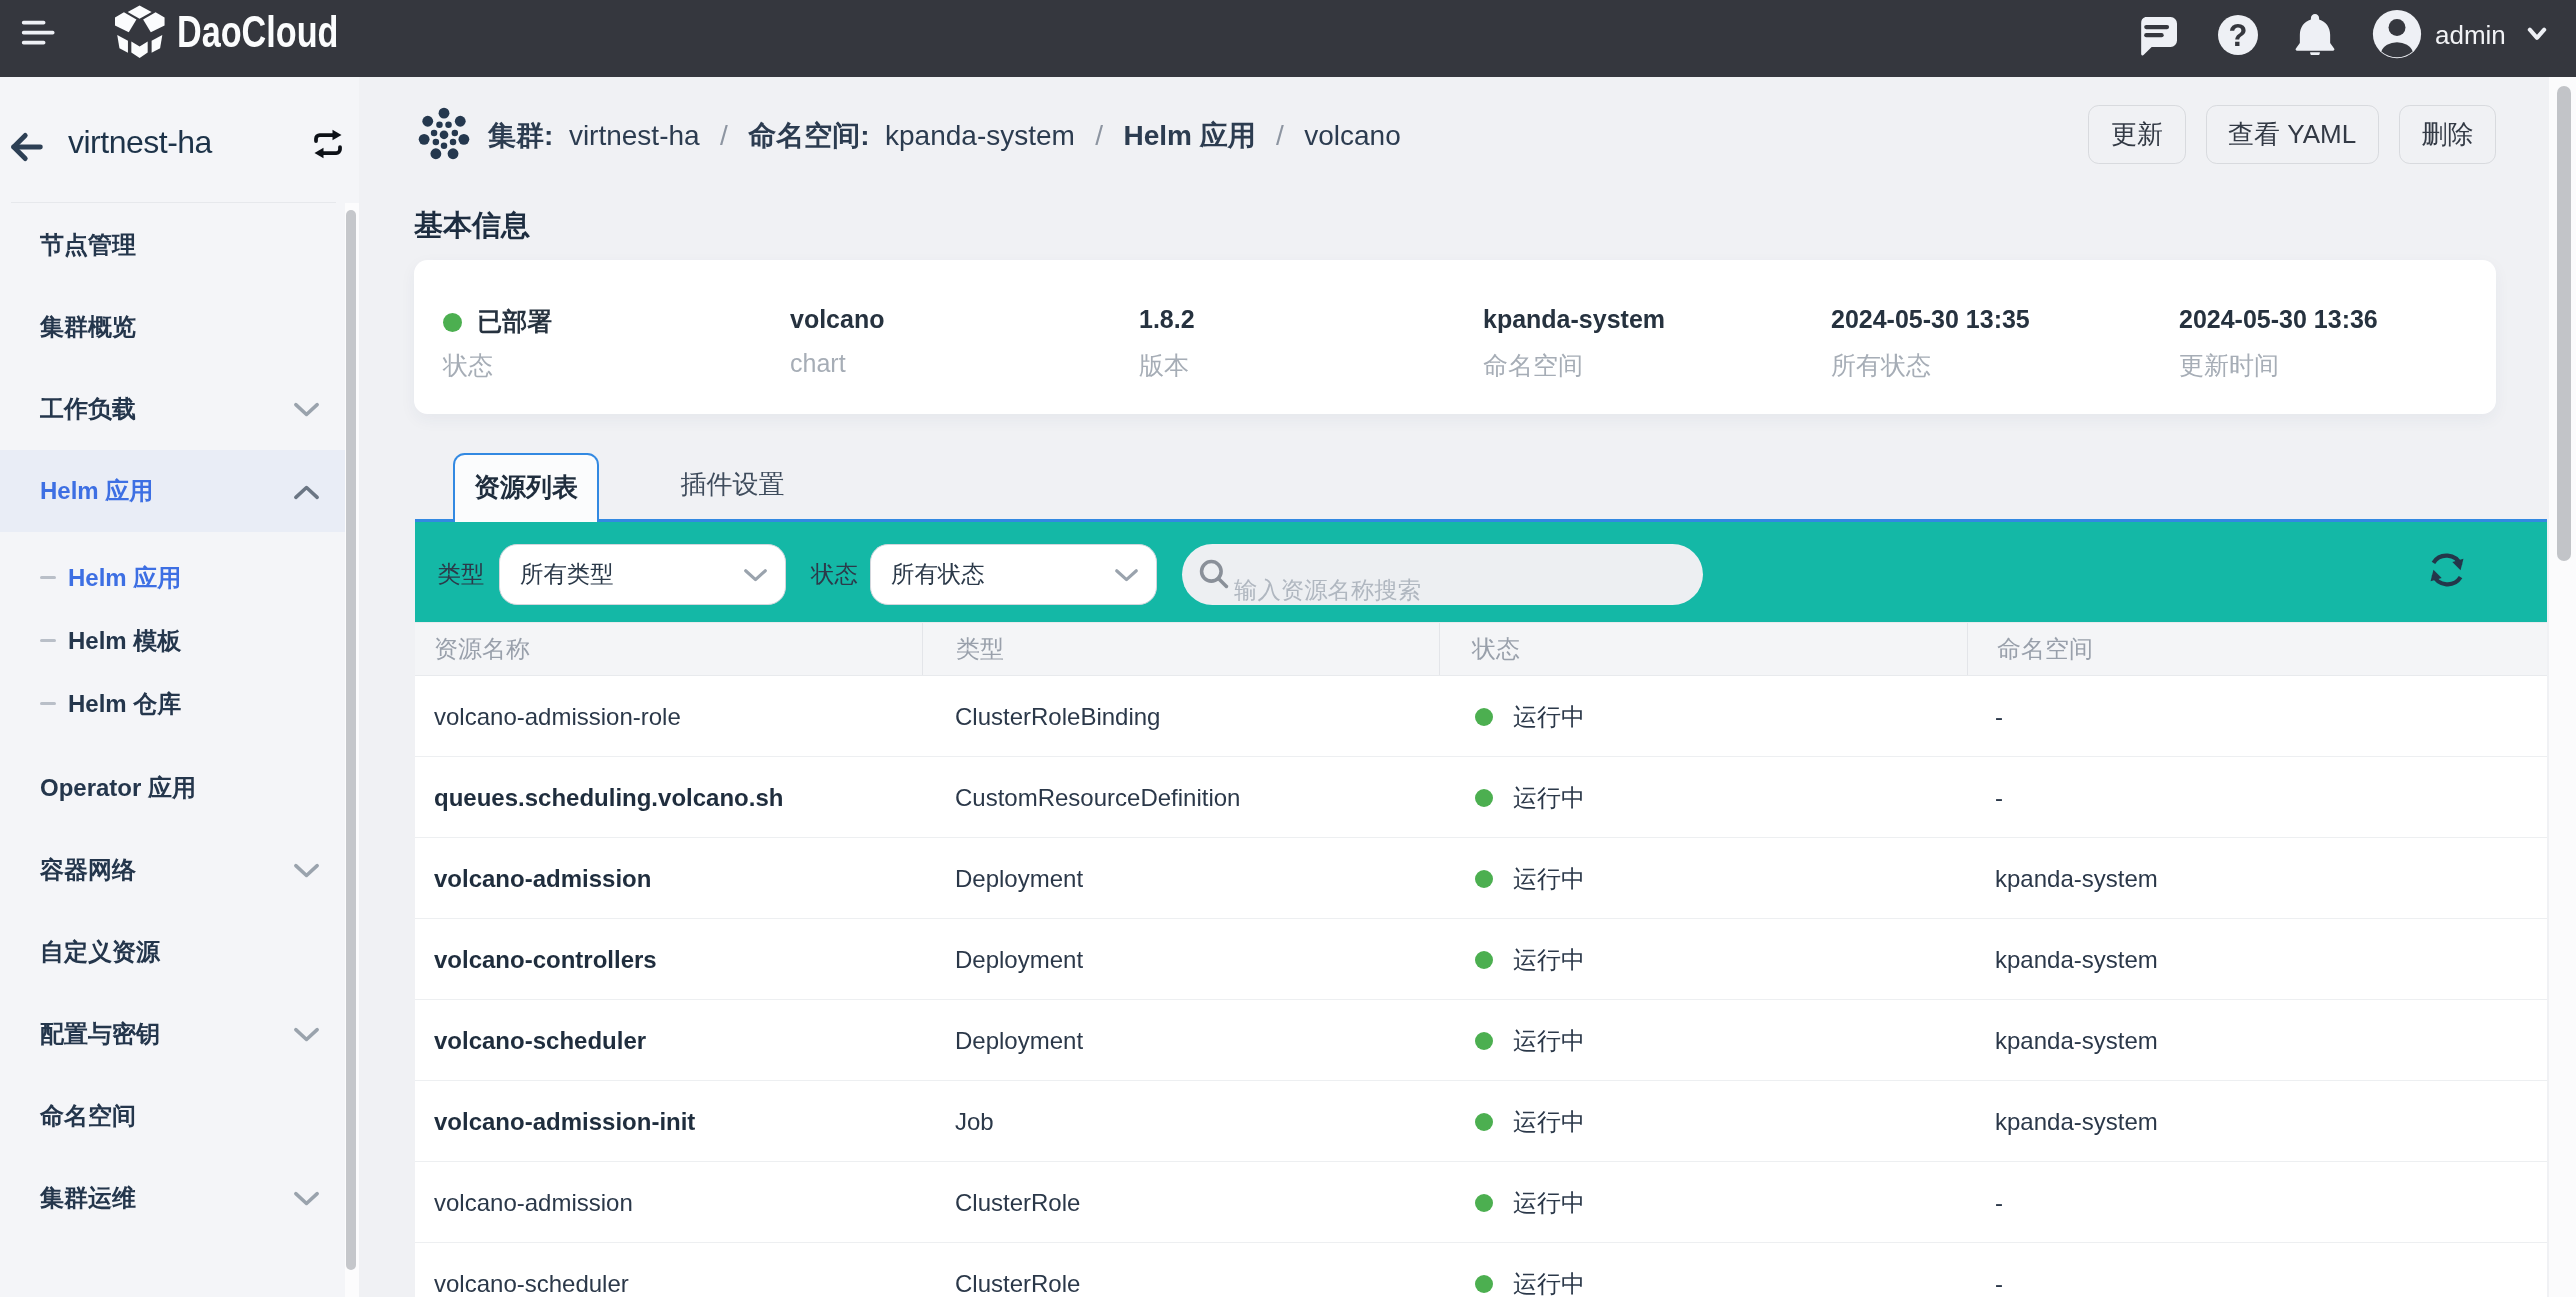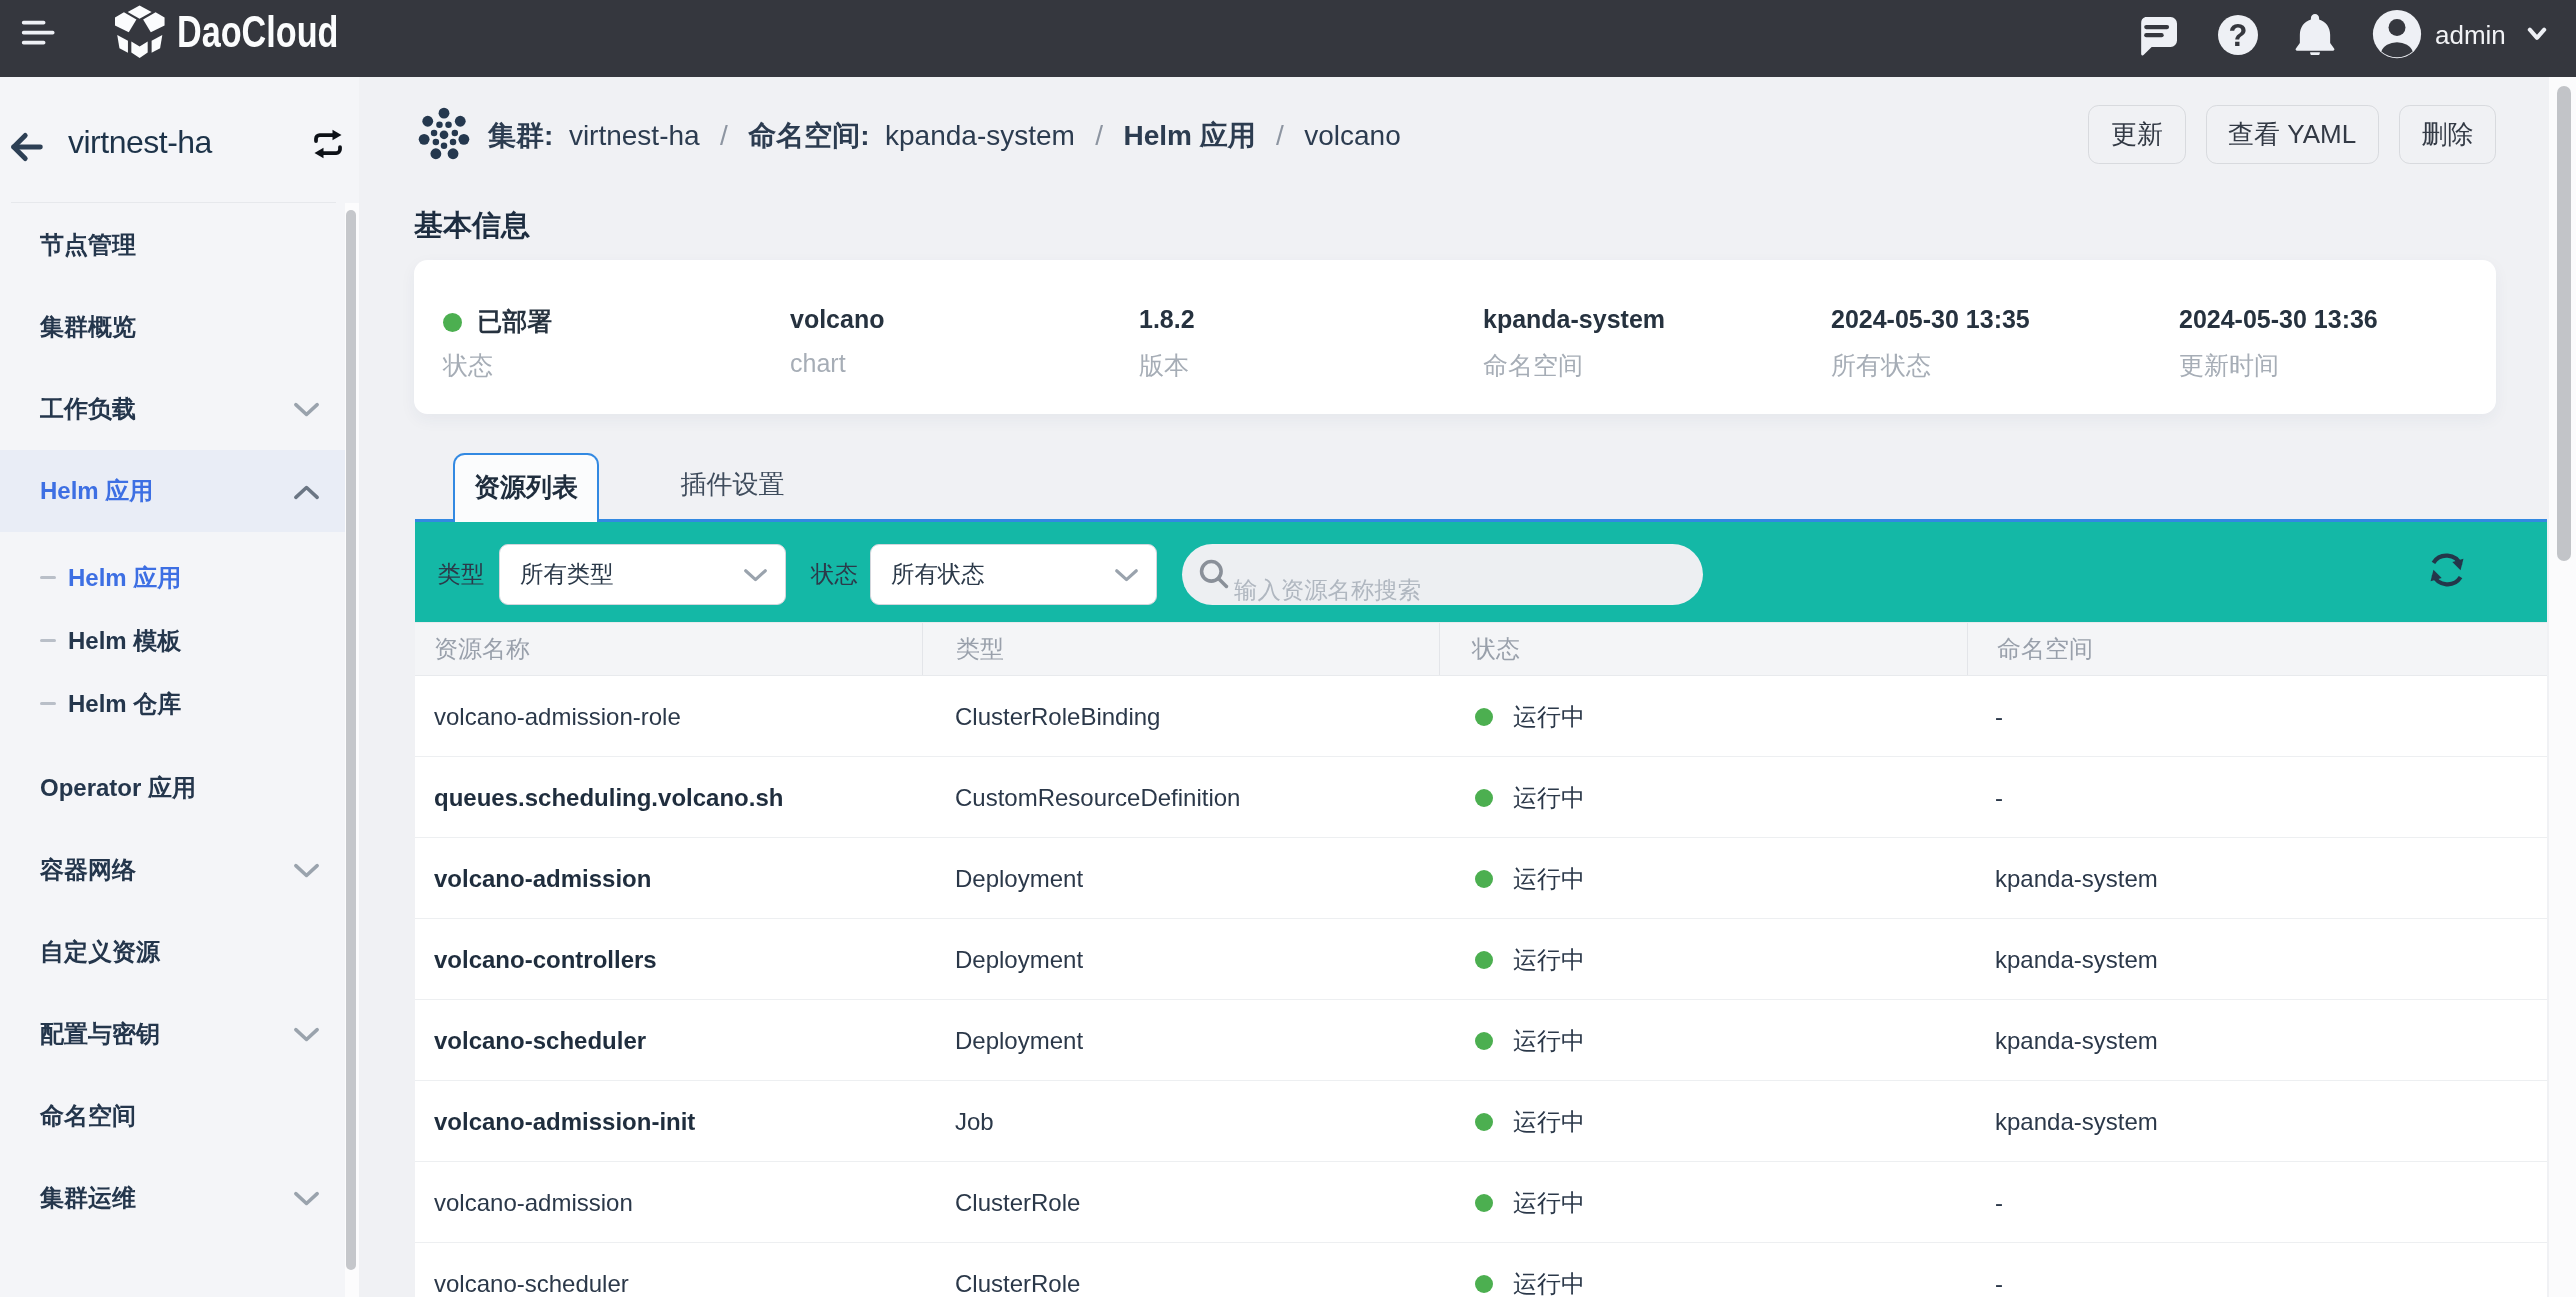--- a/index.html
+++ b/index.html
@@ -52,21 +52,21 @@
 .dot { display:inline-block; width:19px; height:19px; border-radius:50%; background:#4caf50; vertical-align:-1.8px; margin-right:15.3px; }
 
 
 .tabline { position:absolute; left:56px; top:442px; width:2132px; height:2.7px; background:#3289e2; }
 .tab1 { position:absolute; left:94px; top:376px; width:146px; height:69px; background:#fbfcfd; border:2.7px solid #3289e2; border-bottom:none; border-radius:11.7px 11.7px 0 0; z-index:2; text-align:center; line-height:65px; font-size:26px; font-weight:700; color:#1f2d3d; }
 .tab2 { position:absolute; left:297px; top:376px; width:153px; height:67px; text-align:center; line-height:63px; font-size:26px; color:#3f4c5c; }
 .panel { position:absolute; left:56px; top:445px; width:2132px; height:548px; background:#14b8a6; }
 
 
 .flabel { position:absolute; top:21.6px; height:61px; line-height:61px; font-size:23.4px; color:#2c3a4a; }
-.fsel { position:absolute; top:21.6px; height:61px; background:#fff; border:1.8px solid #d3d6dc; border-radius:9px; font-size:23.4px; color:#2b3949; line-height:58px; padding-left:20px; }
+.fsel { position:absolute; top:21.6px; height:61px; background:#fff; border:1.8px solid #d3d6dc; border-radius:18px; font-size:23.4px; color:#2b3949; line-height:58px; padding-left:20px; }
 .fsel .sc { position:absolute; top:23.4px; }
 .search { position:absolute; left:767px; top:21.6px; width:521px; height:61px; background:#edeff2; border-radius:31px; }
 .search .ph { position:absolute; left:52px; top:0; line-height:61px; font-size:23.4px; color:#b0b7c0;margin-top:16px; }
 .refresh { position:absolute; left:2013px; top:29px; }
 
 
 .thead { position:absolute; left:0px; top:100px; width:2132px; height:54px; background:#f4f5f7; border-top:0.9px solid #e8eaed; border-bottom:0.9px solid #e8eaed; }
 .th { position:absolute; top:0; height:54px; line-height:52px; font-size:24px; color:#99a0ab; }
 .tdiv { position:absolute; top:0; width:0.9px; height:52px; background:#e3e5e9; }
 .row { position:absolute; left:0; width:2132px; height:81px; border-bottom:0.9px solid #edeff1; background:#fff; }

